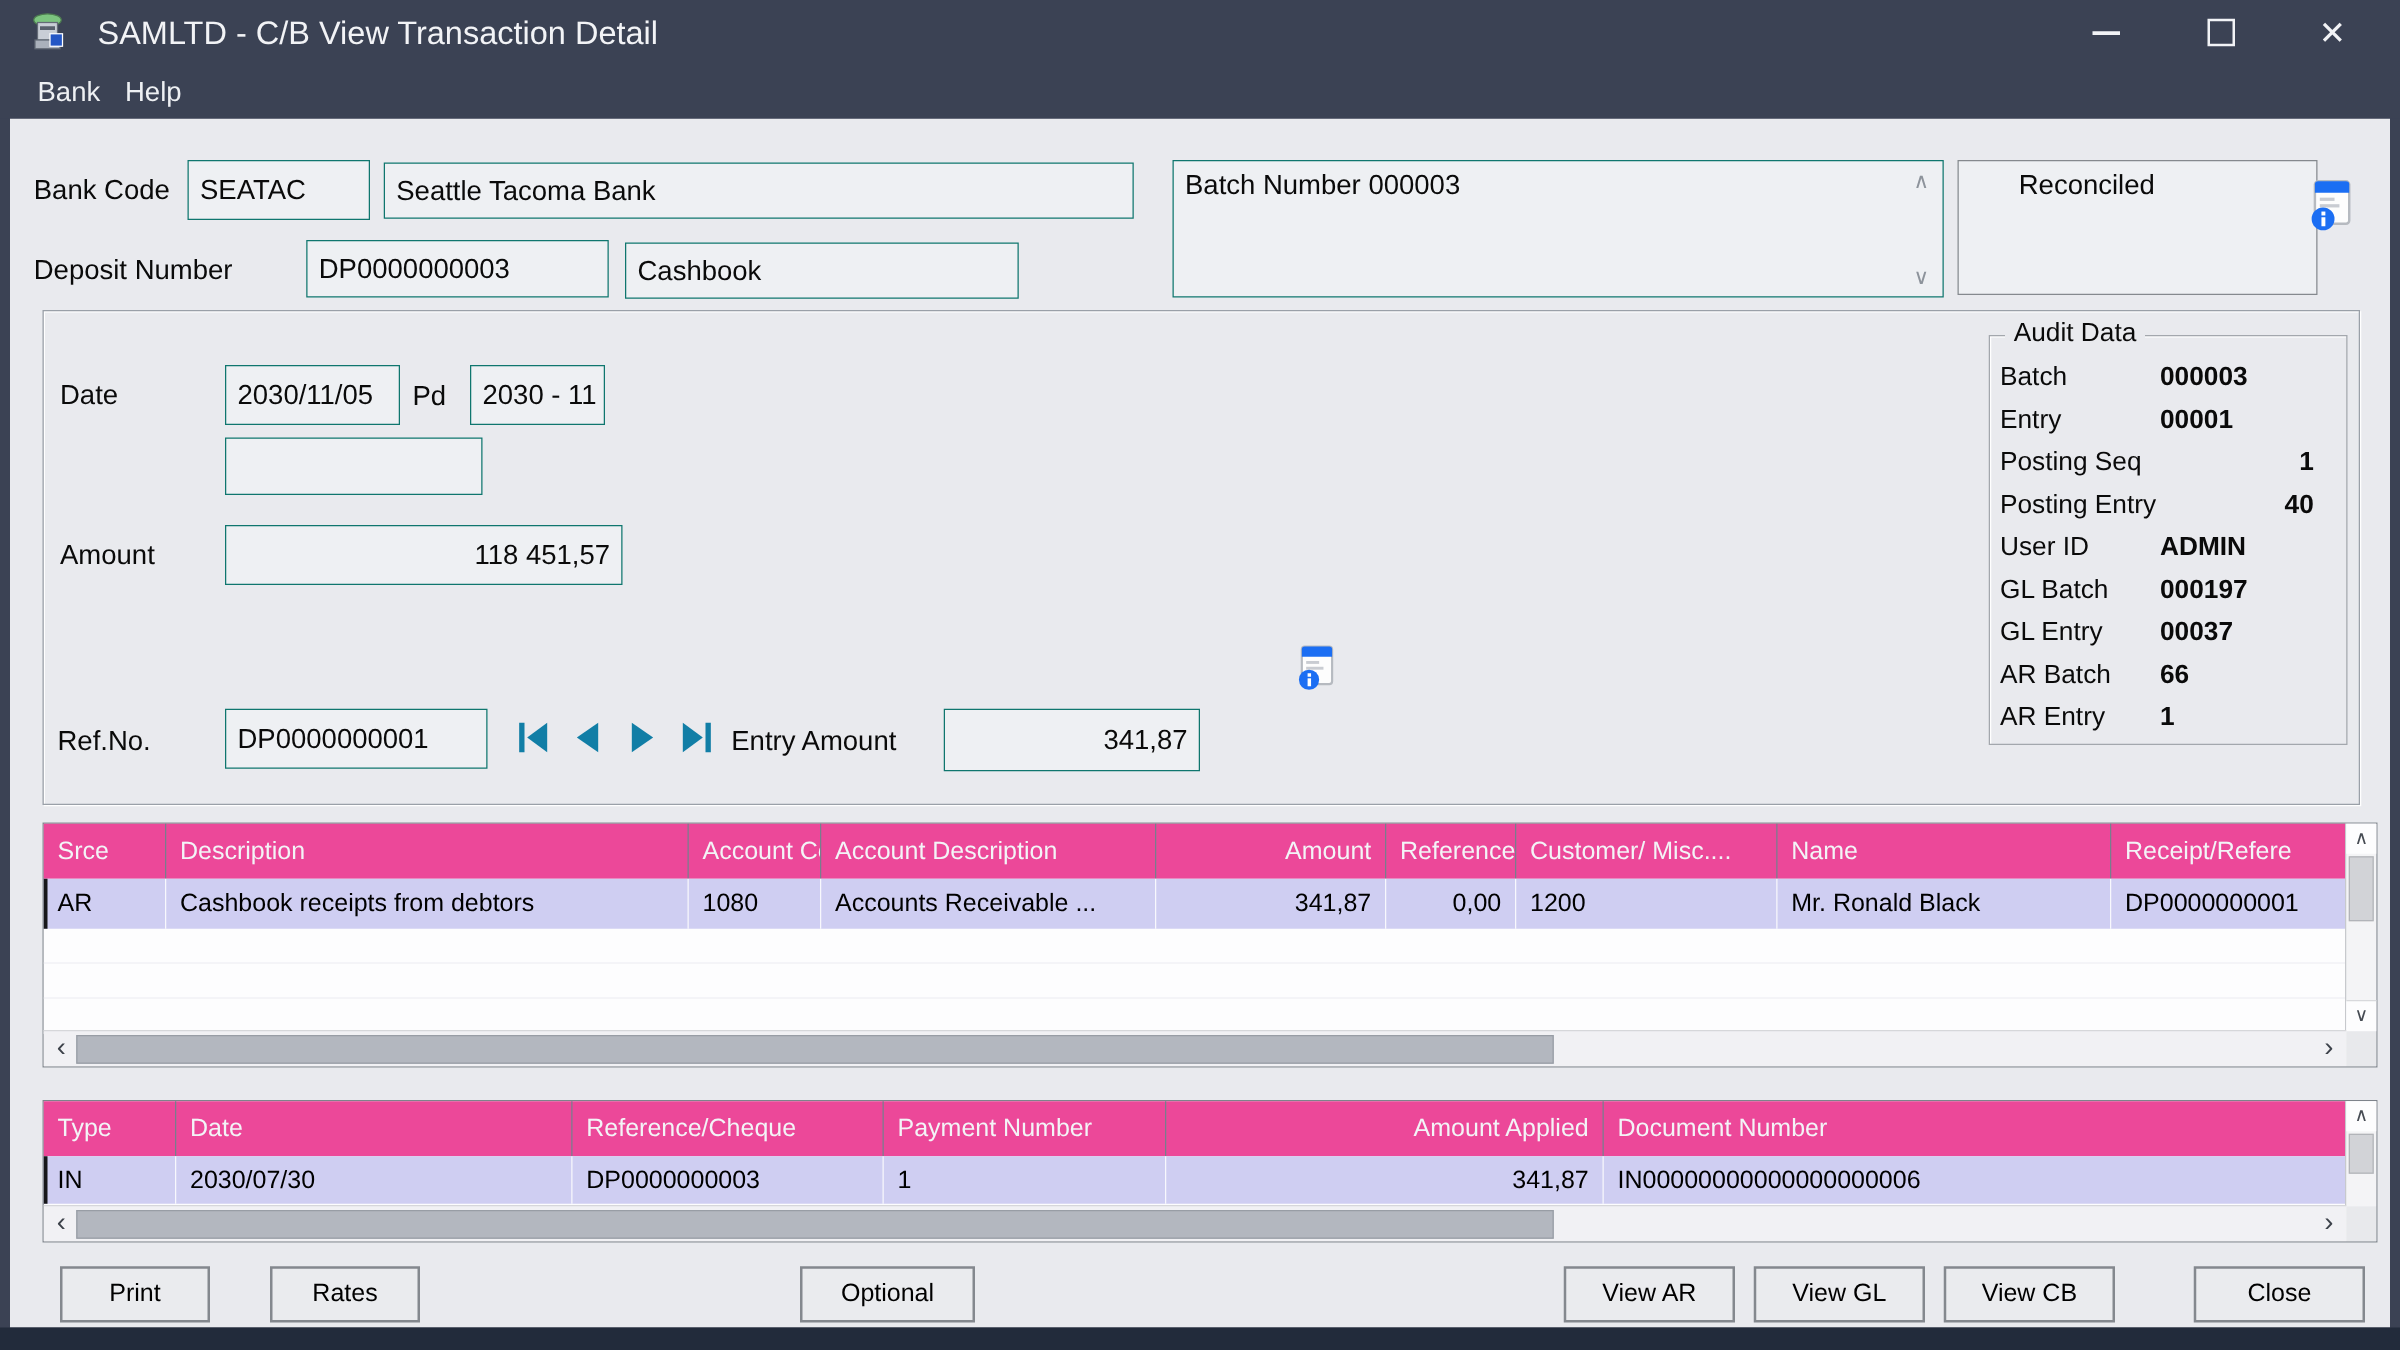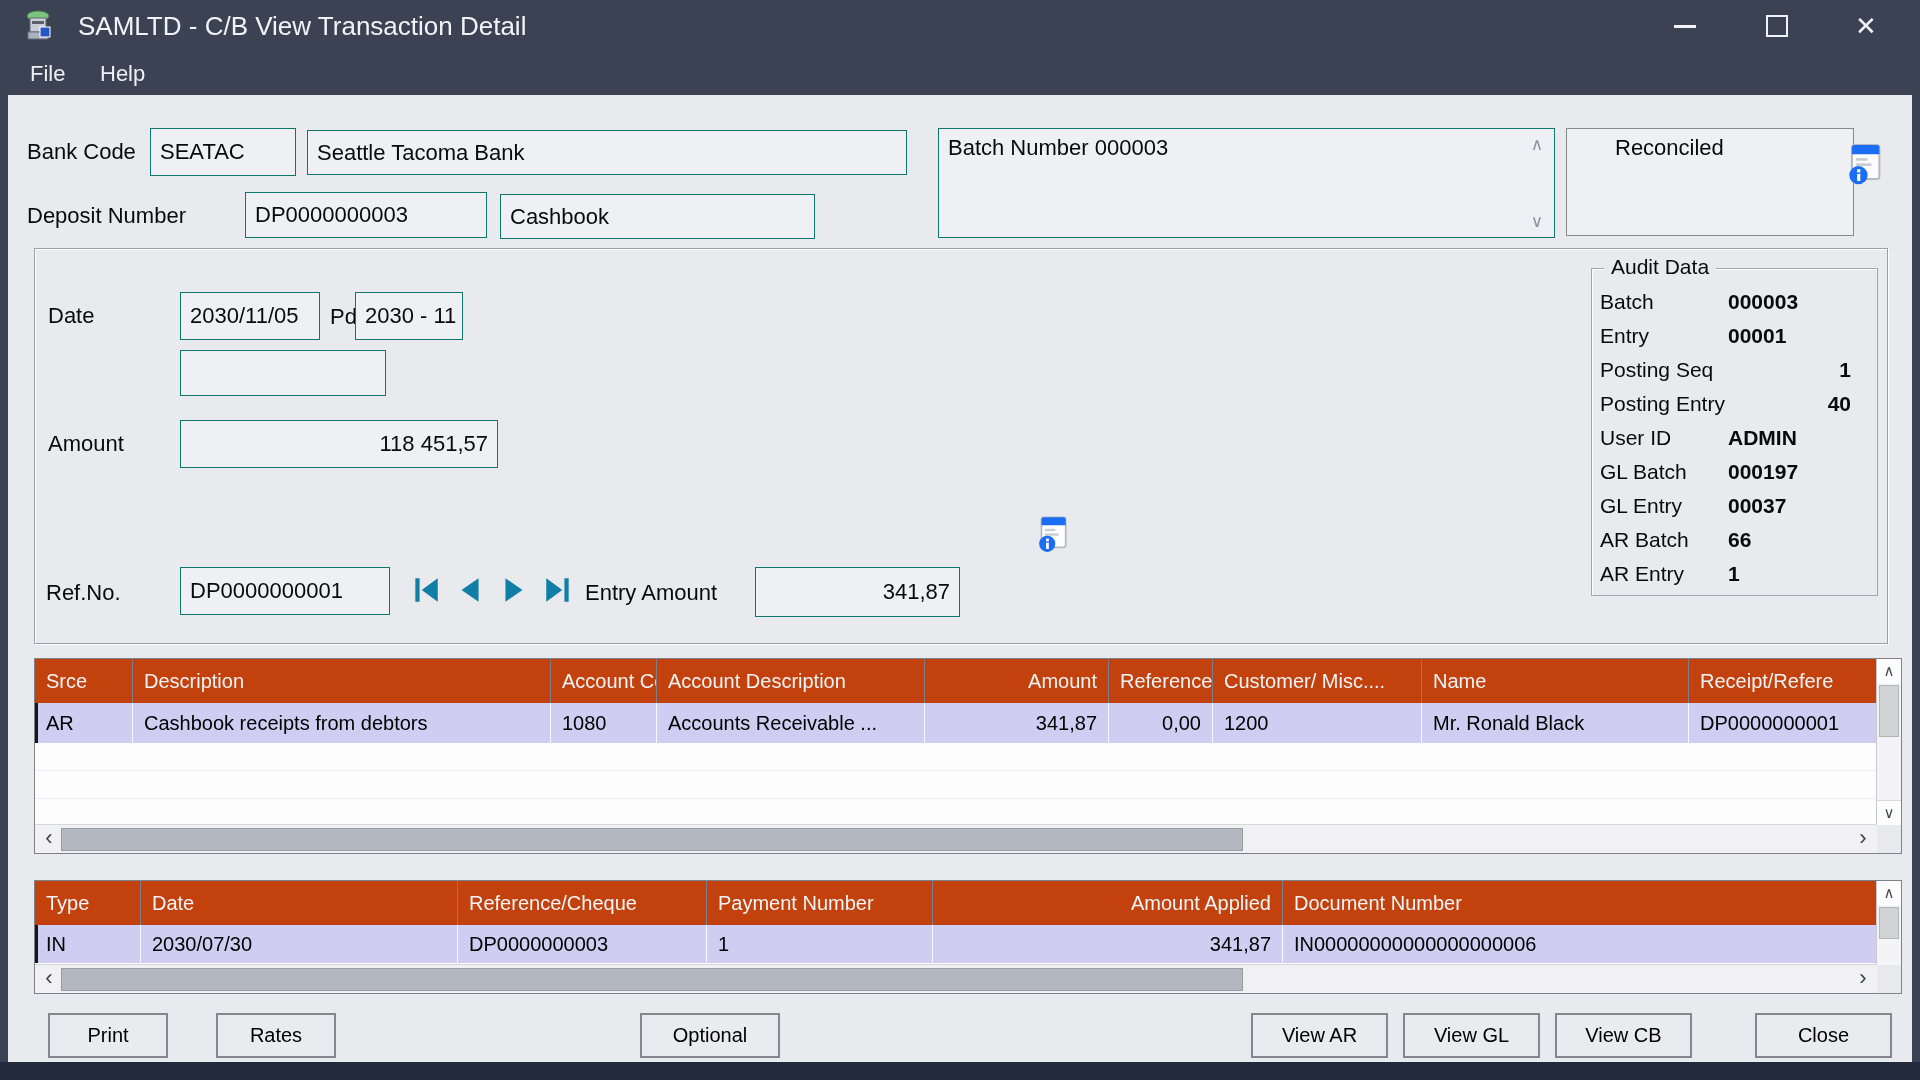--- a/index.html
+++ b/index.html
@@ -40,21 +40,21 @@
   .batch-scroll .sa-down{position:absolute; bottom:2px; left:0; right:0;}
   .status-box{left:1566px; top:128px; width:288px; height:108px; align-items:flex-start; padding-top:6px; border-color:#85898e;padding-left:48px;}
   .drill-1{position:absolute; left:1848px; top:142px;}
   .drill-2{position:absolute; left:1038px; top:514px;}
 
   
   .groupbox{position:absolute; left:34px; top:248px; width:1854px; height:396px; border:1px solid #9aa0a8; box-shadow:inset 1px 1px 0 #ffffff, 1px 1px 0 #ffffff; box-sizing:border-box;}
   .l-date{left:48px; top:303px;}
   .f-date{left:180px; top:292px; width:140px; height:48px;}
   .l-pd{left:330px; top:304px;}
-  .f-period{left:355px; top:292px; width:108px; height:48px;}
+  .f-period{left:376px; top:292px; width:108px; height:48px;}
   .f-blank{left:180px; top:350px; width:206px; height:46px;}
   .l-amount{left:48px; top:431px;}
   .f-amount{left:180px; top:420px; width:318px; height:48px;}
   .l-refno{left:46px; top:580px;}
   .f-refno{left:180px; top:567px; width:210px; height:48px;}
   .vcr{position:absolute; top:572px; width:36px; height:36px; display:flex; align-items:center; justify-content:center;}
   .vcr-first{left:408px;} .vcr-prev{left:452px;} .vcr-next{left:496px;} .vcr-last{left:540px;}
   .l-entryamt{left:585px; top:580px;}
   .f-entryamt{left:755px; top:567px; width:205px; height:50px;}
 
@@ -64,21 +64,21 @@
   .audit-rows{position:absolute; left:0; right:0; top:16px;}
   .a-row{display:flex; align-items:center; height:34px; padding:0 10px 0 8px; font-size:21px; color:#0a0a0a;}
   .a-label{width:126px; flex:none;}
   .a-value{flex:1; padding-left:2px;font-weight:bold;}
   .a-value.num{text-align:right; padding-right:16px;}
 
   
   .grid{position:absolute; left:34px; background:#fdfdfe; border:1px solid #7e838b; box-sizing:border-box;}
   .grid1{top:658px; width:1868px; height:196px;}
   .grid2{top:880px; width:1868px; height:114px;}
-  .g-head{display:flex; height:44px; background:#c2410c; margin-right:24px;}
+  .g-head{display:flex; height:44px; background:#ec4899; margin-right:24px;}
   .gh{box-sizing:border-box; flex:none; padding:0 11px; line-height:44px; font-size:20px; color:#f3f4f7; border-right:1px solid #787e8d; overflow:hidden; white-space:nowrap;}
   .gh.num{text-align:right;}
   .g-row{position:relative; display:flex; height:40px; background:#cfcef2; margin-right:24px;}
   .g-row::before{content:""; position:absolute; left:0; top:0; bottom:0; width:3px; background:#17171a;}
   .gc{box-sizing:border-box; flex:none; padding:0 11px; line-height:40px; font-size:20px; color:#000; border-right:1px solid rgba(255,255,255,.85); overflow:hidden; white-space:nowrap;}
   .gc.num{text-align:right;}
   .g2 .g-row{height:38px;} .g2 .gc{line-height:38px;}
   .g-empty{height:27px; margin-right:24px; border-bottom:1px solid #ececf2; background:#fdfdfe;}
   .g1c1{width:98px;} .g1c2{width:418px;} .g1c3{width:106px;} .g1c4{width:268px;} .g1c5{width:184px;} .g1c6{width:104px;} .g1c7{width:209px;} .g1c8{width:267px;} .g1c9{flex:1 1 auto;}
   .g2c1{width:106px;} .g2c2{width:317px;} .g2c3{width:249px;} .g2c4{width:226px;} .g2c5{width:350px;} .g2c6{flex:1 1 auto;}
@@ -126,21 +126,21 @@
       </div>
     <div class="win-btn wb-max">
         <span class="max-glyph"></span>
       </div>
     <div class="win-btn wb-close">
         <span class="close-glyph">✕</span>
       </div>
   </div>
 
   <div class="menubar">
-    <span class="menu-item mi-file">File</span>
+    <span class="menu-item mi-file">Bank</span>
     <span class="menu-item mi-help">Help</span>
   </div>
 
   <div class="main"></div>
 
   <span class="lbl l-bankcode">Bank Code</span>
   <div class="fld f-bankcode">SEATAC</div>
   <div class="fld f-bankname">Seattle Tacoma Bank</div>
 
   <span class="lbl l-deposit">Deposit Number</span>

